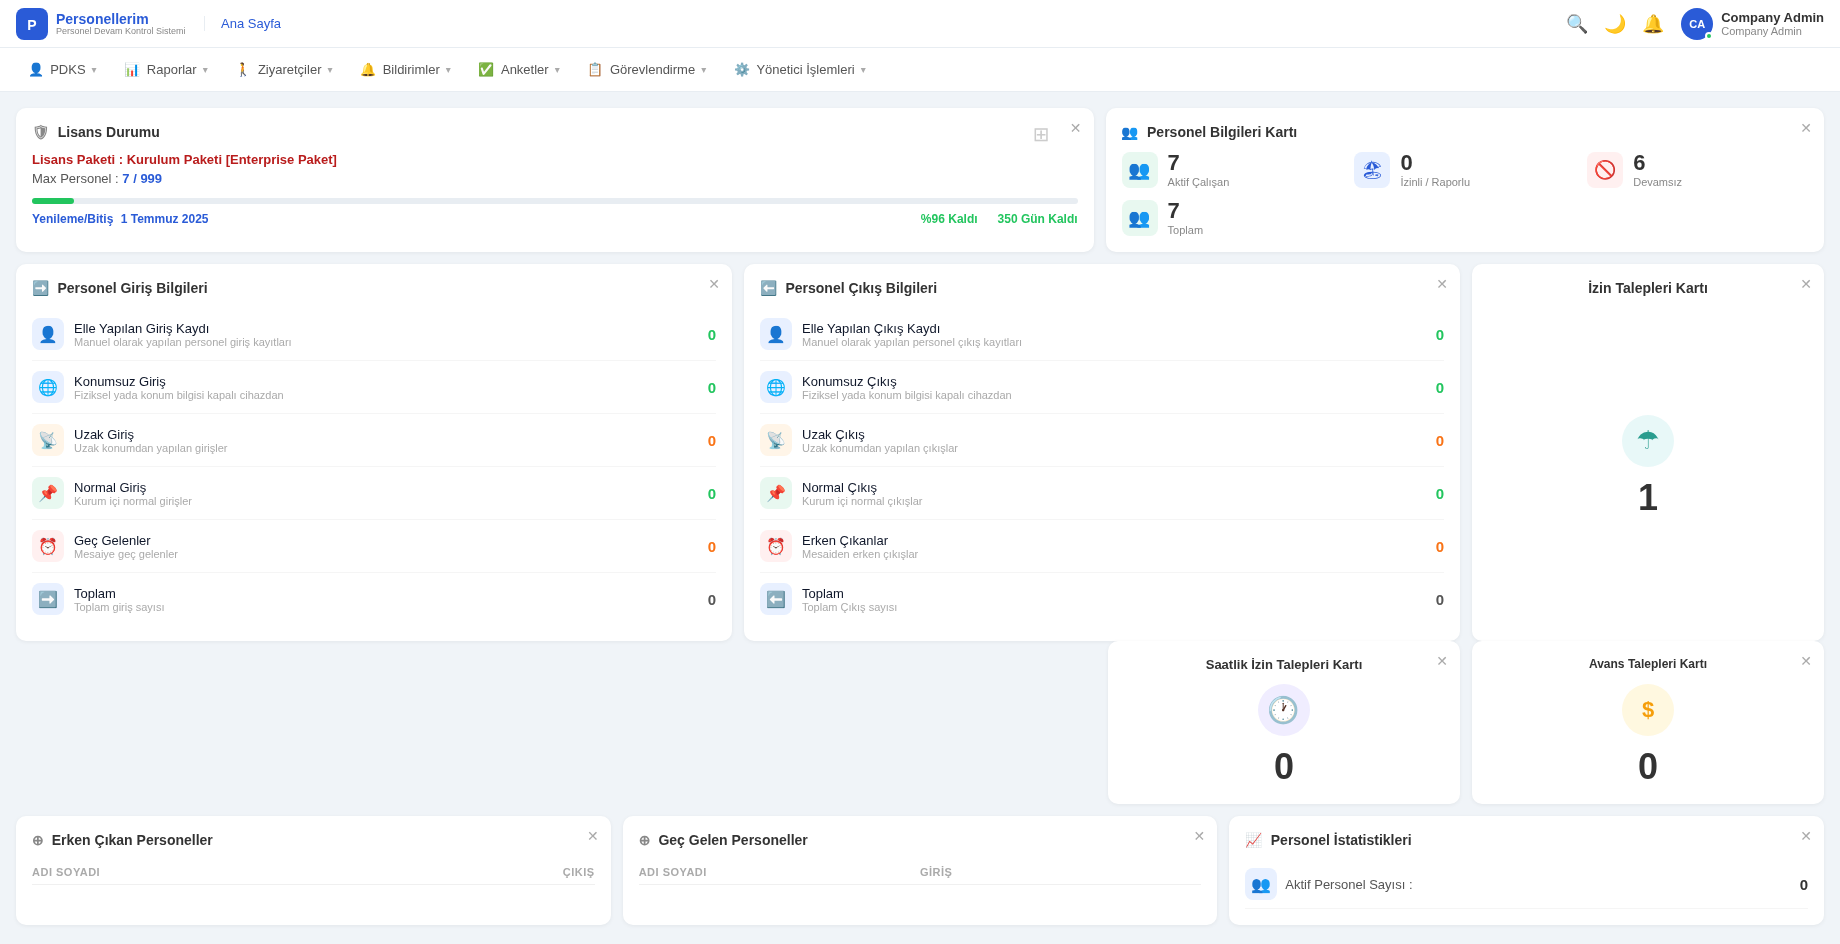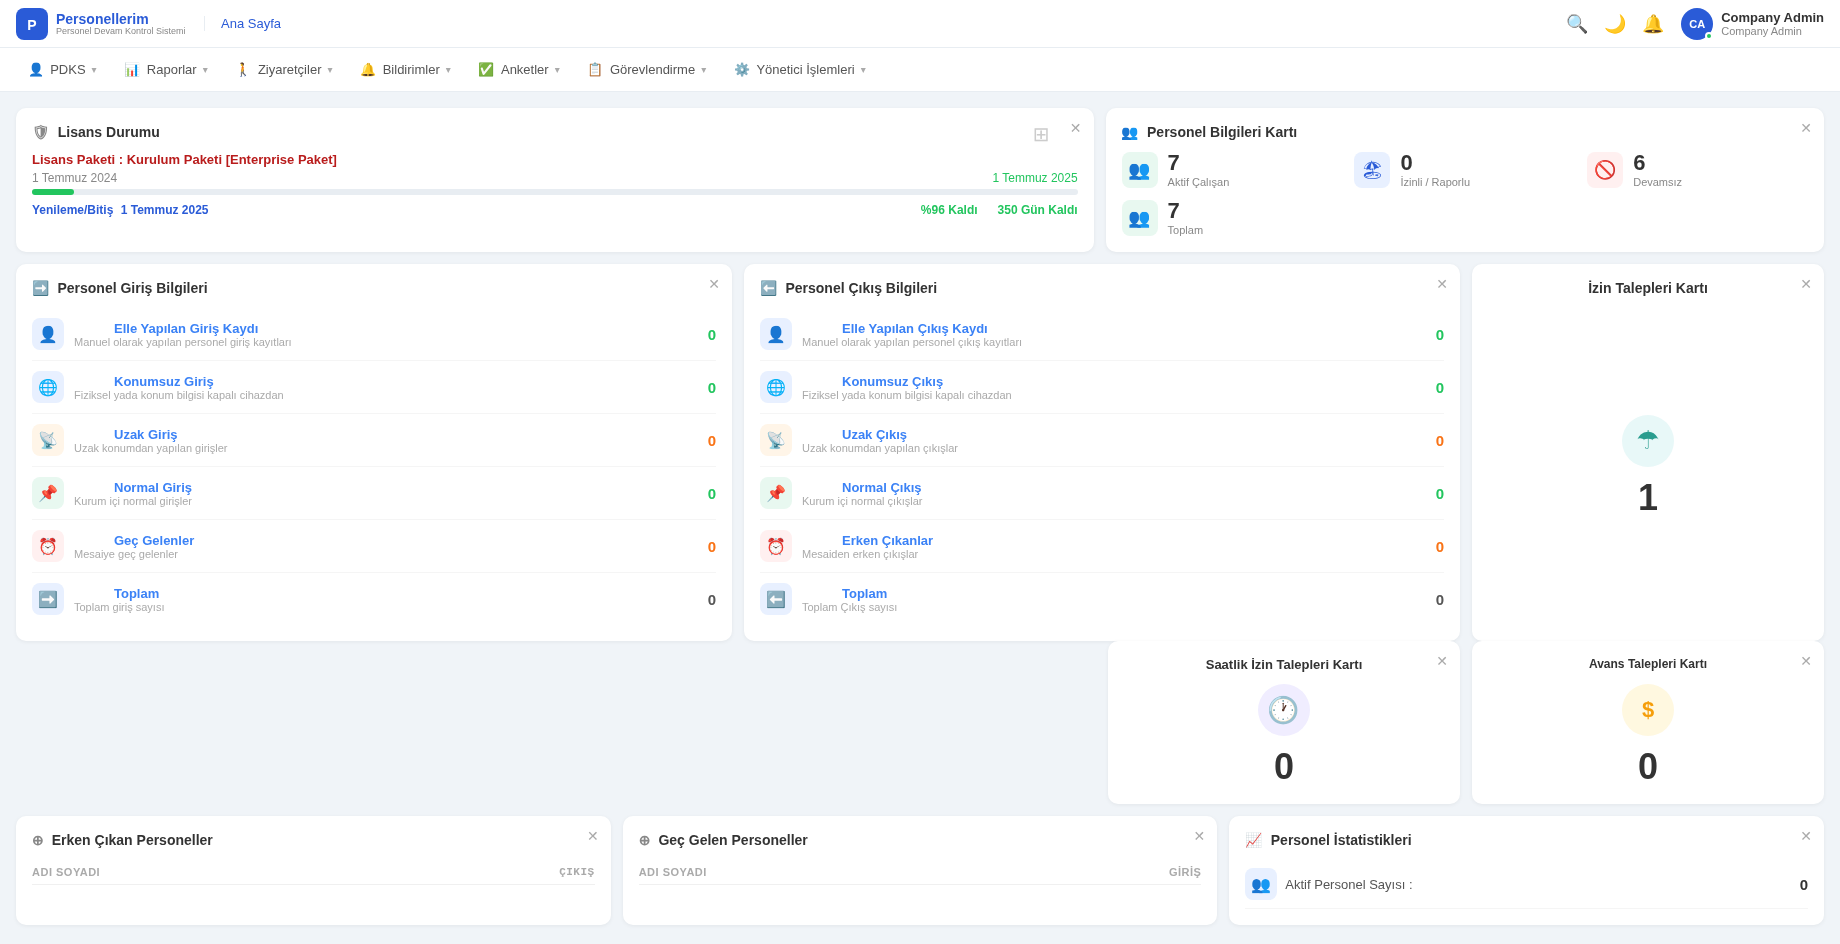--- a/index.html
+++ b/index.html
@@ -135,21 +135,21 @@
     .info-row-left { display: flex; align-items: center; gap: 10px; }
     .info-row-icon {
       width: 32px; height: 32px; border-radius: 8px;
       display: flex; align-items: center; justify-content: center; font-size: 16px;
     }
     .icon-bg-green { background: #e8f8f0; }
     .icon-bg-blue { background: #e8f0ff; }
     .icon-bg-orange { background: #fff5e8; }
     .icon-bg-red { background: #fff0f0; }
     .info-row-text {}
-    .info-row-title { font-size: 13px; font-weight: 700; color: #3b82f6; margin-left: 40px; }
+    .info-row-title { font-size: 13px; font-weight: 400; color: #0f172a; }
     .info-row-sub { font-size: 11px; color: #aaa; }
     .info-row-count { font-size: 15px; font-weight: 600; color: #555; }
 
     .count-zero { color: #22c55e; }
     .count-orange { color: #f97316; }
 
     
     .center-stat-card {
       display: flex; flex-direction: column; align-items: center; justify-content: center; min-height: 160px;
     }
@@ -248,23 +248,22 @@
       <button class="card-close">✕</button>
       <span style="position:absolute;top:14px;right:44px;color:#ccc;font-size:20px;">⊞</span>
       <div class="card-title">
         <span style="color:#888;">🛡</span>
         <span>Lisans Durumu</span>
       </div>
       <div class="license-pkg">
         <span>Lisans Paketi :</span>
         <span style="font-weight:600;">Kurulum Paketi [Enterprise Paket]</span>
       </div>
-      <div class="license-dates">
-        <span>1 Temmuz 2024</span>
-        <span class="end-date">1 Temmuz 2025</span>
+      <div class="license-max">
+        Max Personel : <span>7 / 999</span>
       </div>
       <div class="progress-bar-bg">
         <div class="progress-bar-fill" style="width:4%;"></div>
       </div>
       <div class="license-bottom">
         <div class="renew-text">
           <span>Yenileme/Bitiş</span>
           <span style="color:#2a5bd7;font-weight:600;margin-left:4px;">1 Temmuz 2025</span>
         </div>
         <div class="license-stats">
@@ -495,33 +494,33 @@
   <div class="row3">
 
     <div class="card">
       <button class="card-close">✕</button>
       <div class="card-title">
         <span style="color:#888;">⊕</span>
         <span>Erken Çıkan Personeller</span>
       </div>
       <div class="bottom-table-header">
         <span>ADI SOYADI</span>
-        <span style="text-align:right;font-family:Liberation Mono, monospace;">ÇIKIŞ</span>
+        <span style="text-align:right;">ÇIKIŞ</span>
       </div>
     </div>
 
     <div class="card">
       <button class="card-close">✕</button>
       <div class="card-title">
         <span style="color:#888;">⊕</span>
         <span>Geç Gelen Personeller</span>
       </div>
       <div class="bottom-table-header">
         <span>ADI SOYADI</span>
-        <span style="text-align:right;">GİRİŞ</span>
+        <span style="">GİRİŞ</span>
       </div>
     </div>
 
     <div class="card">
       <button class="card-close">✕</button>
       <div class="card-title">
         <span style="color:#888;">📈</span>
         <span>Personel İstatistikleri</span>
       </div>
       <div class="pstats-item">

